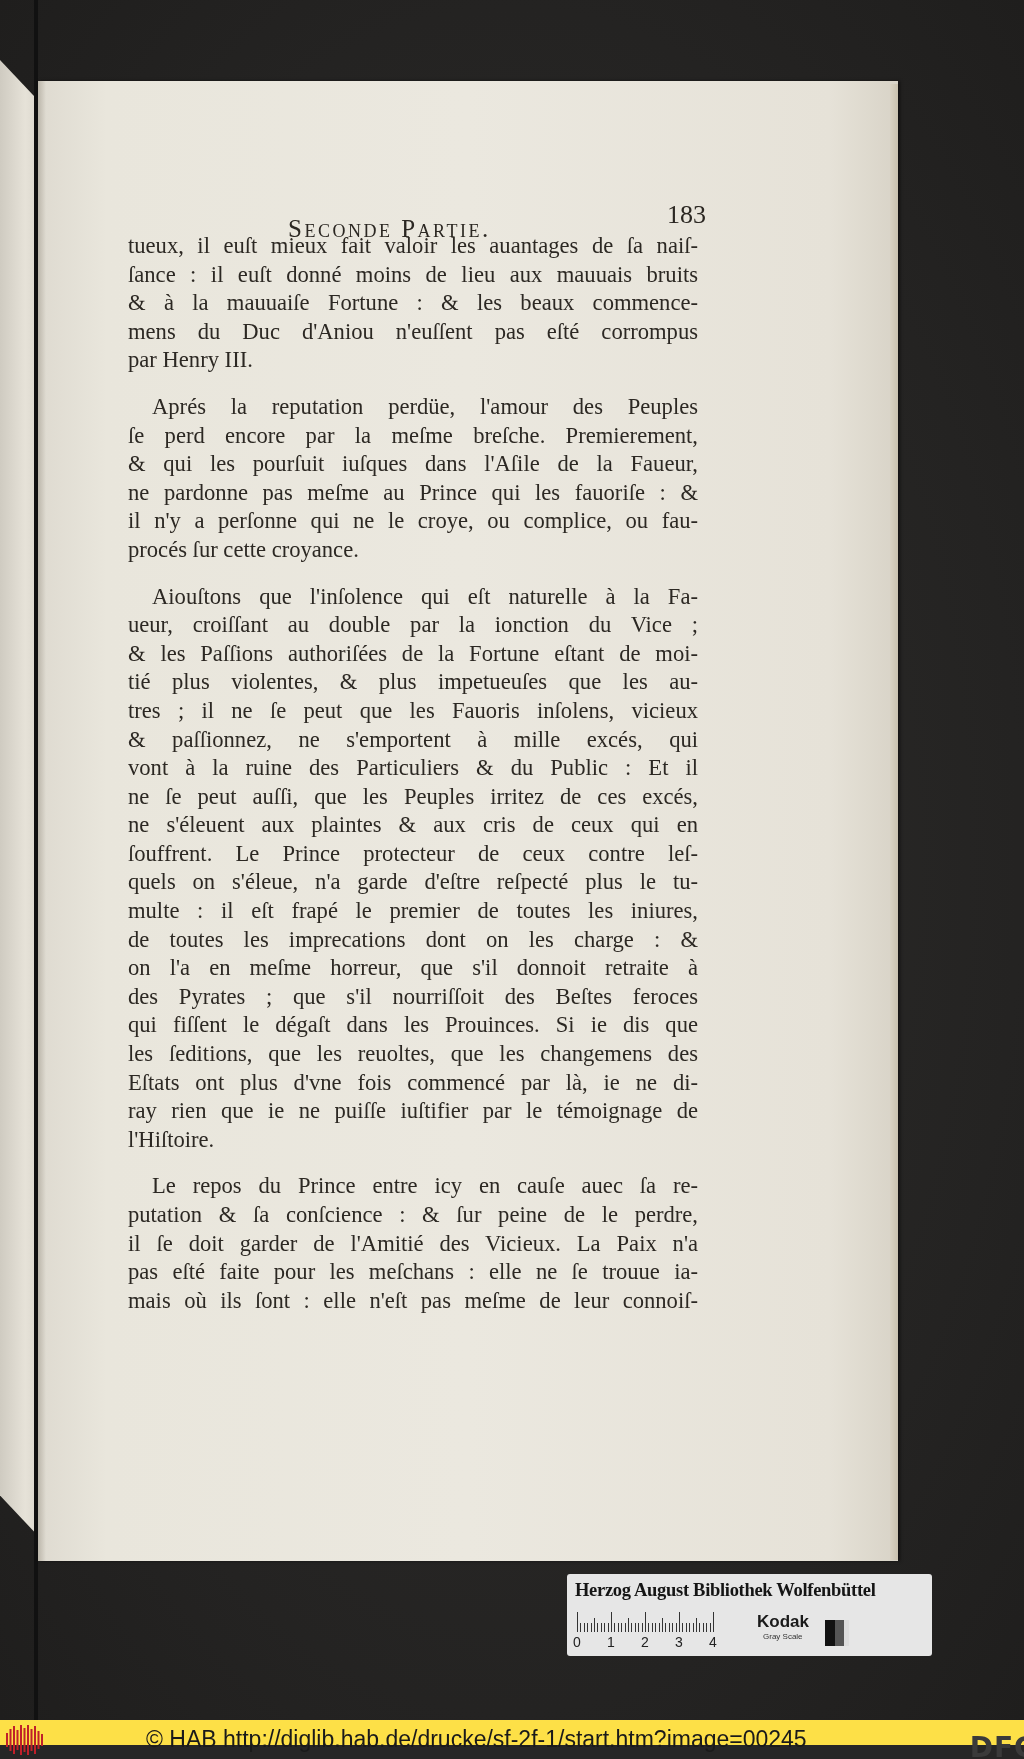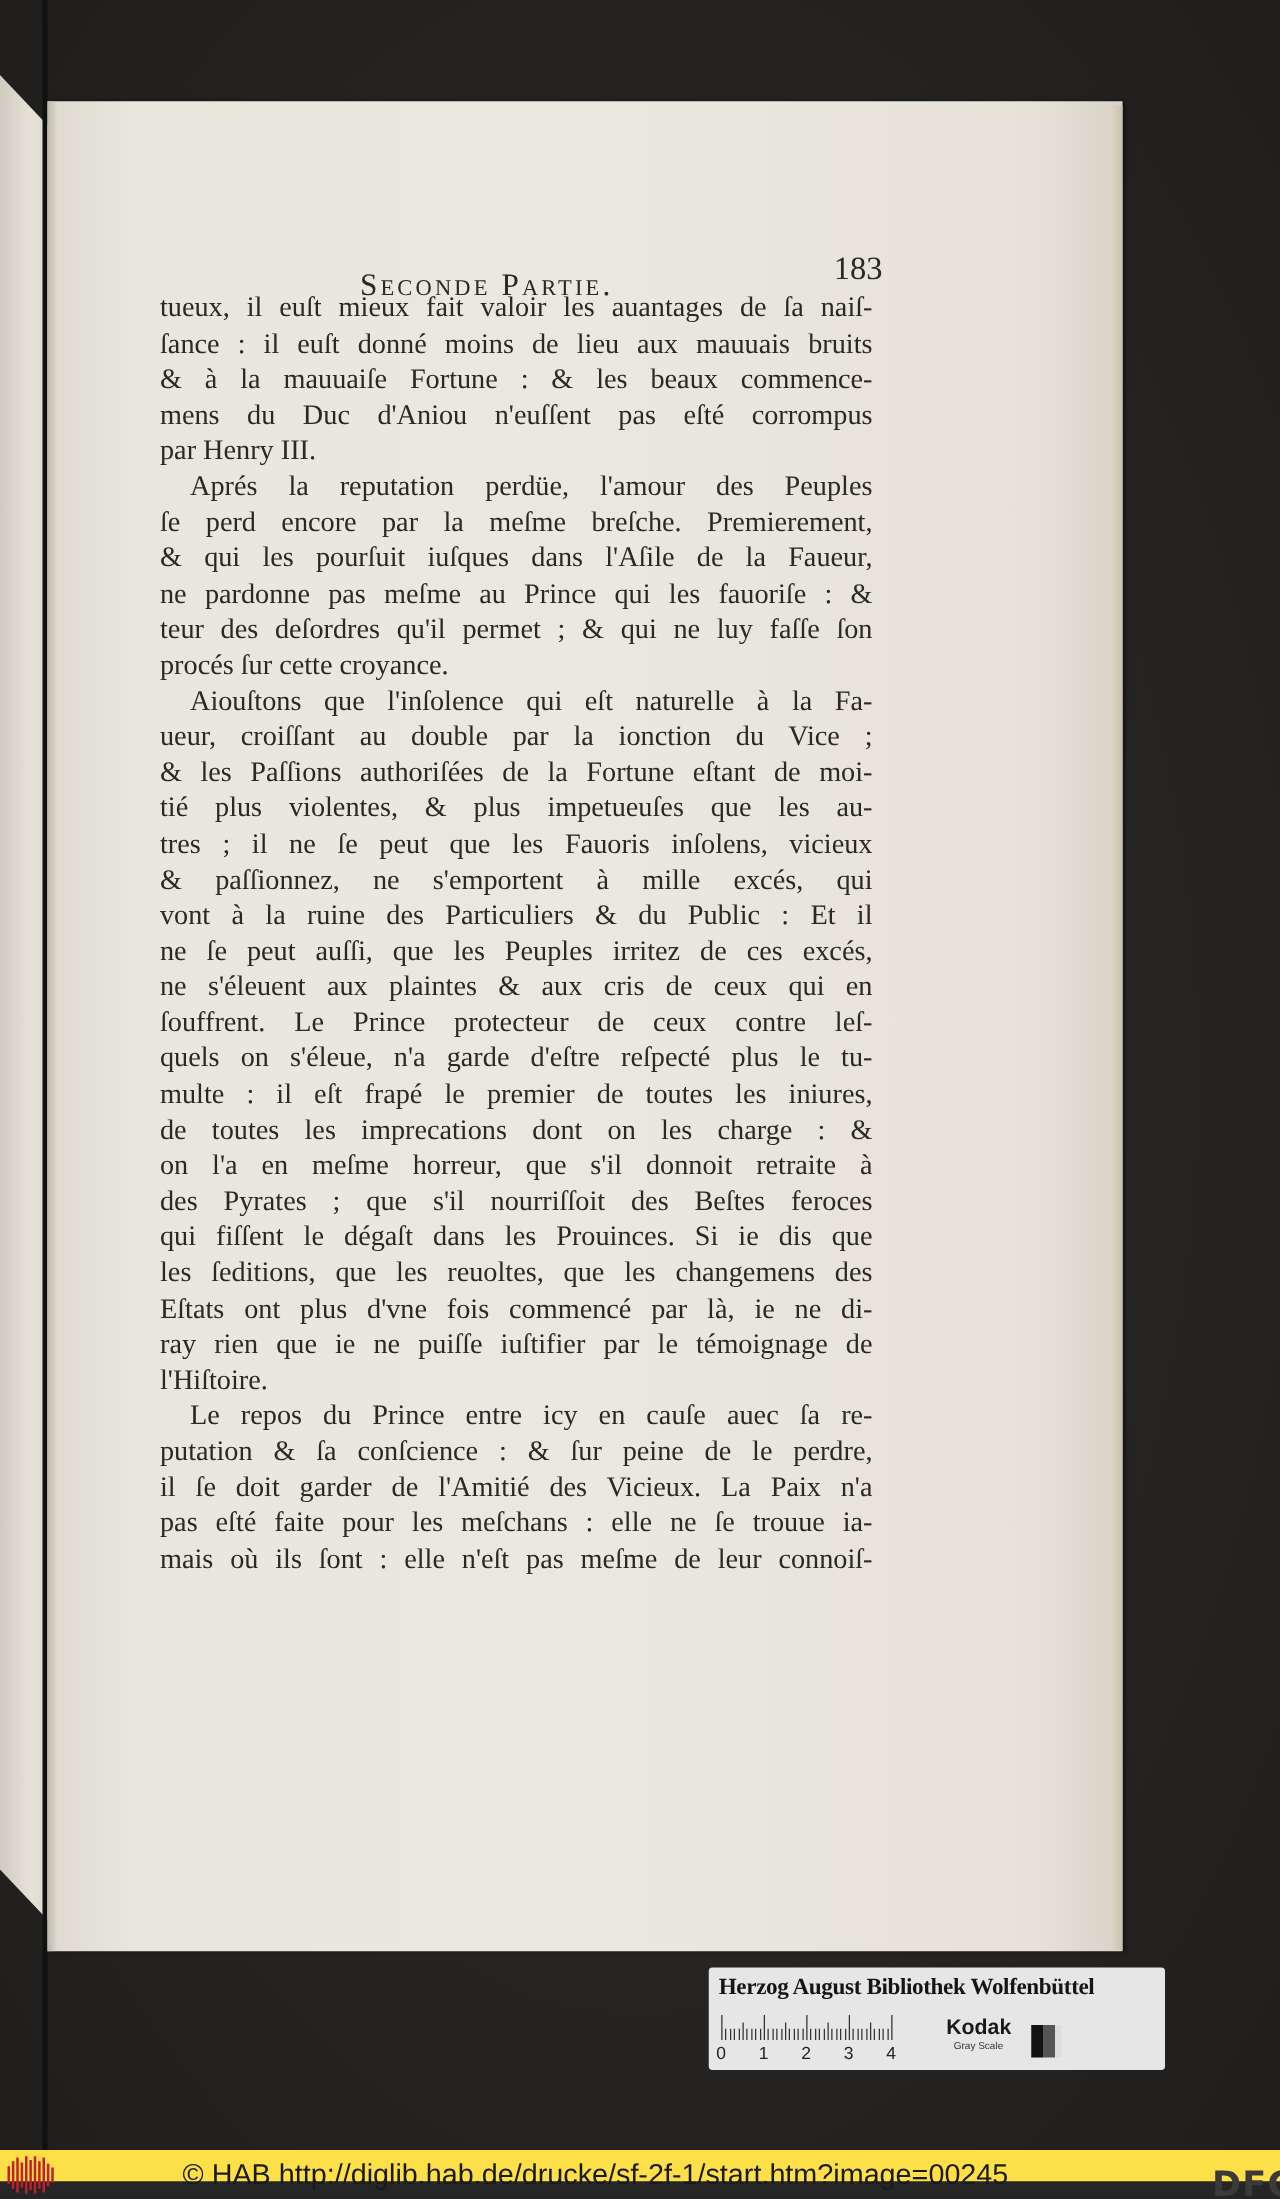--- a/index.html
+++ b/index.html
@@ -53,21 +53,21 @@
     color: #2c2823;
     font-size: 22.6px;
     line-height: 28.6px;
   }
   .line {
     display: block; white-space: nowrap;
     text-align: justify; text-align-last: justify;
     height: 28.6px;
   }
   .line.last { text-align-last: left; }
-  .line.indent { padding-left: 24px; }
+  .line.indent { padding-left: 24px; margin-top: 18px; }
   .label {
     position: absolute; left: 567px; top: 1574px; width: 365px; height: 82px;
     background: #e6e6e6; border-radius: 3px;
     font-family: "Liberation Serif", serif;
   }
   .label-title {
     position: absolute; left: 8px; top: 6px;
     font-size: 18.5px; font-weight: bold; color: #151515; white-space: nowrap;
     letter-spacing: -0.3px;
   }
@@ -130,21 +130,21 @@
 <div class="text-block" id="text-block">
     <span class="line">tueux, il euſt mieux fait valoir les auantages de ſa naiſ-</span>
     <span class="line">ſance : il euſt donné moins de lieu aux mauuais bruits</span>
     <span class="line">&amp; à la mauuaiſe Fortune : &amp; les beaux commence-</span>
     <span class="line">mens du Duc d'Aniou n'euſſent pas eſté corrompus</span>
     <span class="line last">par Henry III.</span>
     <span class="line indent">Aprés la reputation perdüe, l'amour des Peuples</span>
     <span class="line">ſe perd encore par la meſme breſche. Premierement,</span>
     <span class="line">&amp; qui les pourſuit iuſques dans l'Aſile de la Faueur,</span>
     <span class="line">ne pardonne pas meſme au Prince qui les fauoriſe : &amp;</span>
-    <span class="line">teur des deſordres qu'il permet ; &amp; qui ne luy faſſe ſon</span>
+    <span class="line">il n'y a perſonne qui ne le croye, ou complice, ou fau-</span>
     <span class="line last">procés ſur cette croyance.</span>
     <span class="line indent">Aiouſtons que l'inſolence qui eſt naturelle à la Fa-</span>
     <span class="line">ueur, croiſſant au double par la ionction du Vice ;</span>
     <span class="line">&amp; les Paſſions authoriſées de la Fortune eſtant de moi-</span>
     <span class="line">tié plus violentes, &amp; plus impetueuſes que les au-</span>
     <span class="line">tres ; il ne ſe peut que les Fauoris inſolens, vicieux</span>
     <span class="line">&amp; paſſionnez, ne s'emportent à mille excés, qui</span>
     <span class="line">vont à la ruine des Particuliers &amp; du Public : Et il</span>
     <span class="line">ne ſe peut auſſi, que les Peuples irritez de ces excés,</span>
     <span class="line">ne s'éleuent aux plaintes &amp; aux cris de ceux qui en</span>

